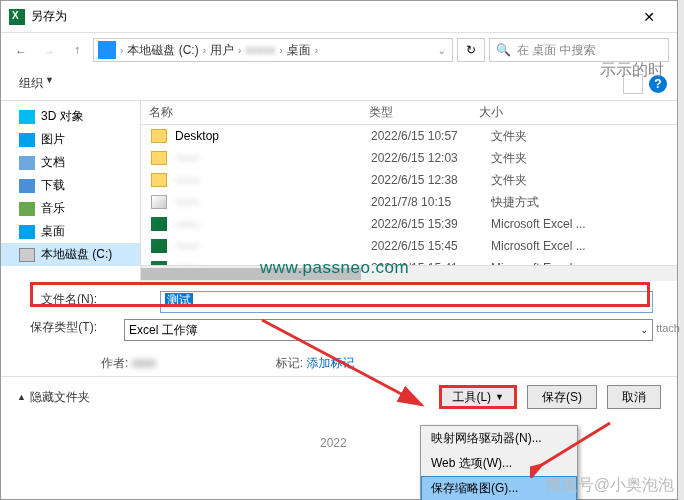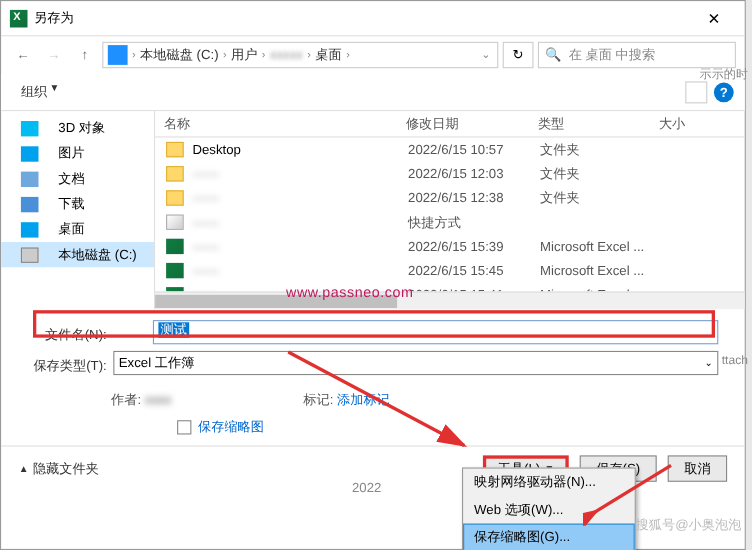--- a/index.html
+++ b/index.html
@@ -20,21 +20,21 @@
 .refresh { width:28px; height:24px; border:1px solid #ccc; display:flex; align-items:center; justify-content:center; }
 .search { width:180px; height:24px; border:1px solid #ccc; display:flex; align-items:center; padding:0 6px; color:#888; }
 .search .mag { margin-right:6px; }
 .toolbar { height: 34px; display:flex; align-items:center; padding:0 10px; border-bottom:1px solid #e0e0e0; background:#fff; }
 .tb-item { padding:4px 8px; color:#333; display:flex; gap:2px; }
 .tb-right { margin-left:auto; display:flex; gap:6px; align-items:center; }
 .view-btn { width:20px; height:20px; border:1px solid #ccc; }
 .help { width:18px; height:18px; border-radius:50%; background:#0078d4; color:#fff; display:flex; align-items:center; justify-content:center; font-weight:bold; }
 .body { display:flex; height: 180px; }
 .sidebar { width: 140px; border-right:1px solid #e0e0e0; overflow:hidden; padding-top:4px; }
-.sbi { display:flex; align-items:center; gap:18px; padding:3px 6px 3px 18px; cursor:pointer; }
+.sbi { display:flex; align-items:center; gap:6px; padding:3px 6px 3px 18px; cursor:pointer; }
 .sbi.sel { background:#cce8ff; }
 .sbi .ico { width:16px; height:14px; }
 .ico.obj3d { background:#00bcf2; }
 .ico.video { background:#999; }
 .ico.pic { background:#00a2ed; }
 .ico.doc { background:#6fa8dc; }
 .ico.dl { background:#4a90d9; }
 .ico.music { background:#6aa84f; }
 .ico.desktop { background:#00a2ed; }
 .ico.drive { background:#ccc; border:1px solid #888; }
@@ -50,23 +50,23 @@
 .row .fico { width:16px; height:14px; margin-right:8px; }
 .fico.folder { background:#ffd76a; border:1px solid #e0b030; }
 .fico.short { background:linear-gradient(135deg,#fff,#ccc); border:1px solid #aaa; }
 .fico.xls { background:linear-gradient(135deg,#107c41,#0f6d39); }
 .row .fname { width:196px; }
 .row .fname.blur { filter:blur(3px); color:#888; }
 .row .fdate { width:120px; color:#555; }
 .row .ftype { width:110px; color:#555; }
 .scroll-track { height:16px; background:#f0f0f0; border-top:1px solid #ddd; position:relative; }
 .scroll-thumb { position:absolute; left:0; top:2px; height:12px; width:220px; background:#c0c0c0; }
-.watermark { position:absolute; left:260px; top:258px; color:#be185d; font-size:13px; letter-spacing:0.5px; pointer-events:none; }
+.watermark { position:absolute; left:260px; top:258px; color:#0f766e; font-size:17px; letter-spacing:0.5px; pointer-events:none; }
 .form { padding:10px 24px 4px 24px; }
-.form-row { display:flex; align-items:flex-end; margin-bottom:6px; }
+.form-row { display:flex; align-items:flex-start; margin-bottom:6px;gap:21px; }
 .form-label { width:78px; text-align:right; padding-right:6px; color:#333; }
 .finput { flex:1; height:22px; border:1px solid #7a9fd4; background:#fff; padding:0 4px; color:#000;margin-left:36px; }
 .finput.sel { background:#fff; }
 .finput .selected { background:#0078d4; color:#fff; padding:0 2px; }
 .fcombo { flex:1; height:22px; border:1px solid #888; padding:0 4px; display:flex; align-items:center; justify-content:space-between; }
 .meta-row { display:flex; padding:4px 24px 4px 100px; gap:120px; color:#555; }
 .meta-row .link { color:#0066cc; }
 .meta-row .blur { filter:blur(3px); }
 .thumb-row { padding:4px 24px 8px 160px; display:flex; align-items:center; gap:6px; color:#0066cc; }
 .chk { width:13px; height:13px; border:1px solid #888; }
@@ -75,23 +75,23 @@
 .spacer { flex:1; }
 .btn { height:24px; padding:0 14px; border:1px solid #888; background:#e9e9e9; display:flex; align-items:center; gap:4px; }
 .btn.tools { border:3px solid #e03030; padding:0 10px; }
 .dropdown { position:absolute; left:420px; top:425px; width:158px; background:#f0f0f0; border:1px solid #999; box-shadow:2px 2px 4px rgba(0,0,0,0.3); }
 .dd-item { padding:4px 10px; cursor:pointer; }
 .dd-item.hov { background:#91c9f7; border:1px solid #2a8dd4; padding:3px 9px; }
 .redbox { position:absolute; border:3px solid #e03030; pointer-events:none; }
 .redbox.a { left:30px; top:282px; width:620px; height:25px; }
 .arrow1 { position:absolute; left:252px; top:310px; pointer-events:none; }
 .arrow2 { position:absolute; left:530px; top:418px; pointer-events:none; }
-.attr-txt { position:absolute; right:4px; top:60px; color:#888; font-size:11px; }
+.attr-txt { position:absolute; right:20px; top:60px; color:#888; font-size:16px; }
 .attr-txt2 { position:absolute; right:4px; top:322px; color:#888; font-size:11px; }
-.bot-watermark { position:absolute; right:10px; bottom:14px; color:#bbb; font-size:12px;margin-left:24px; }
+.bot-watermark { position:absolute; right:10px; bottom:4px; color:#bbb; font-size:16px;margin-left:24px; }
 .faint-file { position:absolute; left:320px; color:#888; }
 </style>
 </head>
 <body>
 
 <div class="dialog">
 
   <div class="titlebar">
     <div class="excel-ico"></div>
     <div class="title">另存为</div>
@@ -146,32 +146,35 @@
         </div>
         <div class="sbi">
           <div class="ico doc"></div>
           <span>文档</span>
         </div>
         <div class="sbi">
           <div class="ico dl"></div>
           <span>下载</span>
         </div>
         <div class="sbi">
+          <div class="ico music"></div>
+          <span>音乐</span>
+        </div>
+        <div class="sbi">
           <div class="ico desktop"></div>
           <span>桌面</span>
         </div>
         <div class="sbi sel">
           <div class="ico drive"></div>
           <span>本地磁盘 (C:)</span>
         </div>
       </div>
     <div class="filearea">
       <div class="columns">
         <div class="col name">名称</div>
-        <div class="col date">修改日期</div>
         <div class="col type">类型</div>
         <div class="col size">大小</div>
       </div>
       <div class="rows" id="rows">
           <div class="row">
             <div class="fico folder"></div>
             <div class="fname">Desktop</div>
             <div class="fdate">2022/6/15 10:57</div>
             <div class="ftype">文件夹</div>
           </div>
@@ -183,20 +186,21 @@
           </div>
           <div class="row">
             <div class="fico folder"></div>
             <div class="fname blur">——</div>
             <div class="fdate">2022/6/15 12:38</div>
             <div class="ftype">文件夹</div>
           </div>
           <div class="row">
             <div class="fico short"></div>
             <div class="fname blur">——</div>
+            <div class="fdate">2021/7/8 10:15</div>
             <div class="ftype">快捷方式</div>
           </div>
           <div class="row">
             <div class="fico xls"></div>
             <div class="fname blur">——</div>
             <div class="fdate">2022/6/15 15:39</div>
             <div class="ftype">Microsoft Excel ...</div>
           </div>
           <div class="row">
             <div class="fico xls"></div>
@@ -229,24 +233,20 @@
           <span style="font-size:9px">⌄</span>
         </div>
     </div>
   </div>
 
   <div class="meta-row">
     <div><span>作者:</span> <span class="blur">xxxx</span></div>
     <div><span>标记:</span> <span class="link">添加标记</span></div>
   </div>
 
-  <div class="thumb-row">
-    <div class="chk"></div>
-    <span>保存缩略图</span>
-  </div>
 
   <div class="footer">
     <div class="hide-folders">
         <span style="font-size:9px">▲</span>
         <span>隐藏文件夹</span>
       </div>
     <div class="spacer"></div>
     <div class="btn tools">
         <span>工具(L)</span>
         <span style="font-size:9px">▼</span>

